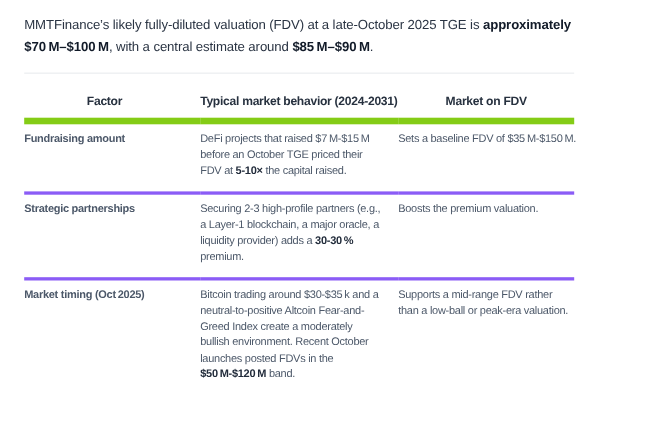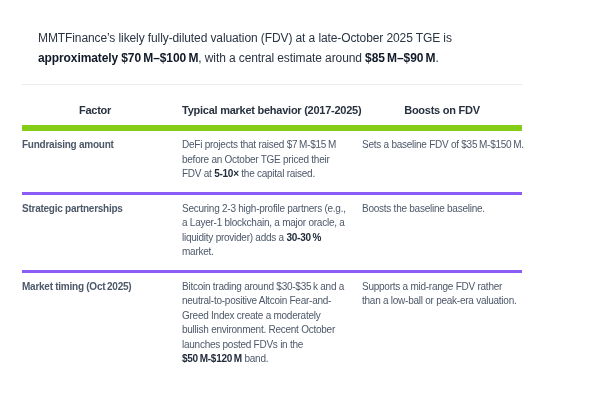--- a/index.html
+++ b/index.html
@@ -9,21 +9,21 @@
     height: 400px;
     overflow: hidden;
     background: #ffffff;
     font-family: "Liberation Sans", sans-serif;
   }
   .page {
     padding: 12px 85px 0 22px;
     width: 500px;
   }
   .intro {
-    margin: 16px;
+    margin: 0;
     font-size: 12px;
     line-height: 20px;
     letter-spacing: -0.1px;
     color: #2a3443;
   }
   .intro strong {
     font-weight: 700;
     color: #111a28;
   }
   .divider {
@@ -97,34 +97,34 @@
 
   <table class="drivers">
     <colgroup>
       <col class="c1">
         <col class="c2">
         <col class="c3">
     </colgroup>
     <thead>
       <tr>
         <th>Factor</th>
-        <th>Typical market behavior (2017-2025)</th>
-        <th>Boosts on FDV</th>
+        <th>Typical market behavior (2024-2031)</th>
+        <th>Market on FDV</th>
       </tr>
     </thead>
     <tbody>
       <tr>
         <td class="factor">Fundraising amount</td>
         <td><span>DeFi projects that raised $7 M-$15 M before an October TGE priced their FDV at </span><strong>5-10×</strong><span> the capital raised.</span></td>
         <td class="oneline">Sets a baseline FDV of $35 M-$150 M.</td>
       </tr>
       <tr>
         <td class="factor">Strategic partnerships</td>
-        <td><span>Securing 2-3 high-profile partners (e.g., a Layer-1 blockchain, a major oracle, a liquidity provider) adds a </span><strong>30-30 %</strong><span> market.</span></td>
-        <td>Boosts the baseline baseline.</td>
+        <td><span>Securing 2-3 high-profile partners (e.g., a Layer-1 blockchain, a major oracle, a liquidity provider) adds a </span><strong>30-30 %</strong><span> premium.</span></td>
+        <td>Boosts the premium valuation.</td>
       </tr>
       <tr>
         <td class="factor">Market timing (Oct 2025)</td>
         <td><span>Bitcoin trading around $30-$35 k and a neutral-to-positive Altcoin Fear-and-Greed Index create a moderately bullish environment. Recent October launches posted FDVs in the </span><strong>$50 M-$120 M</strong><span> band.</span></td>
         <td>Supports a mid-range FDV rather than a low-ball or peak-era valuation.</td>
       </tr>
     </tbody>
   </table>
 
 </div>

